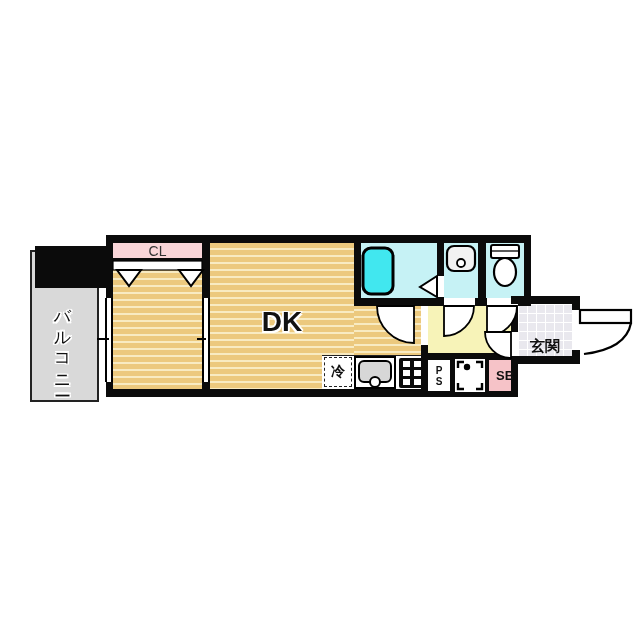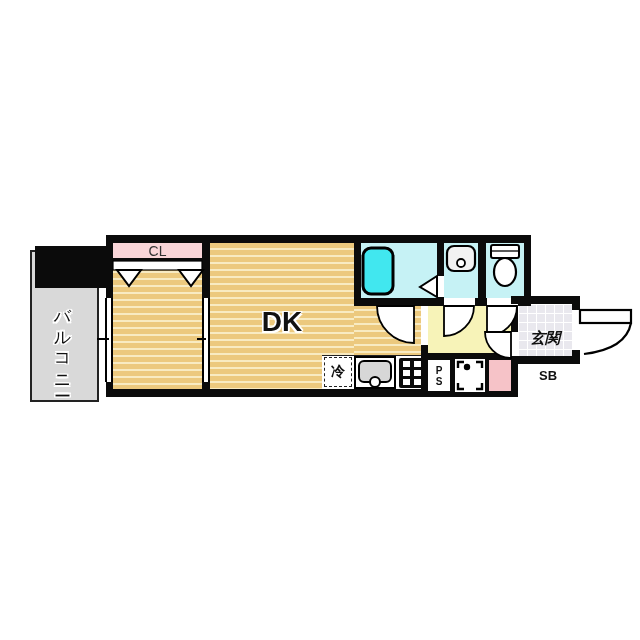--- a/index.html
+++ b/index.html
@@ -147,24 +147,24 @@
 
   <div class="lbl vert halo" style="left:30px;top:288px;width:65px;height:110px;font-size:17px;font-weight:500;">バルコニー</div>
 
   <div class="lbl" style="left:113px;top:242px;width:89px;height:17px;font-size:14px;font-weight:500;color:#333;">CL</div>
 
 
   <div class="lbl big halo" style="left:210px;top:285px;width:144px;height:74px;font-size:28px;line-height:36px;flex-direction:column;">
     <span>DK</span>
   </div>
 
-  <div class="lbl" style="left:518px;top:312px;width:54px;height:52px;font-size:15px;font-weight:600;font-style:italic;">玄関</div>
+  <div class="lbl" style="left:518px;top:320px;width:54px;height:52px;font-size:15px;font-weight:600;">玄関</div>
 
   <div class="lbl" style="left:324px;top:357px;width:28px;height:30px;font-size:14px;font-weight:600;">冷</div>
 
   <div class="lbl" style="left:428px;top:360px;width:22px;height:31px;font-size:10px;font-weight:600;line-height:11px;flex-direction:column;">
     <span>P</span>
     <span>S</span>
   </div>
 
-  <div class="lbl" style="left:489px;top:360px;width:32px;height:31px;font-size:13px;font-weight:600;margin-left:43px;">SB</div>
+  <div class="lbl" style="left:489px;top:360px;width:32px;height:31px;font-size:13px;font-weight:600;">SB</div>
 
 </div>
 
 </body></html>

